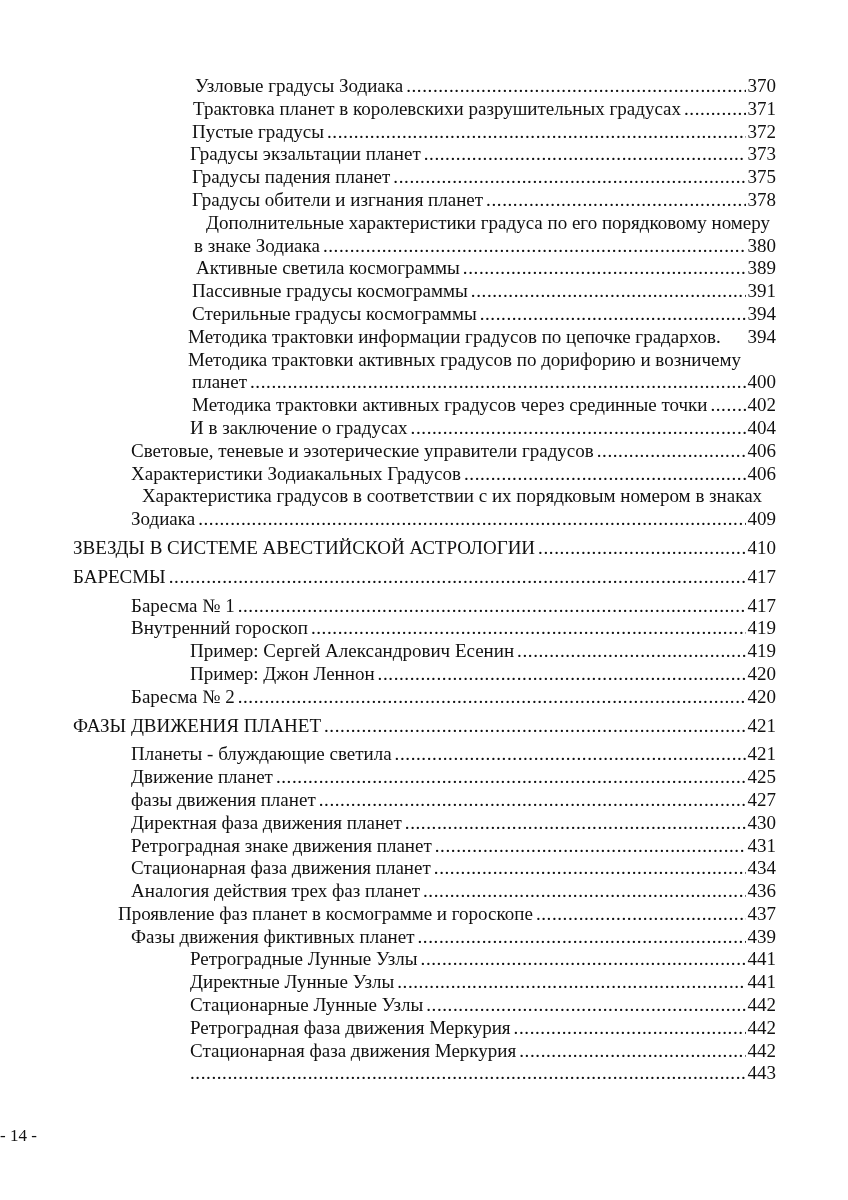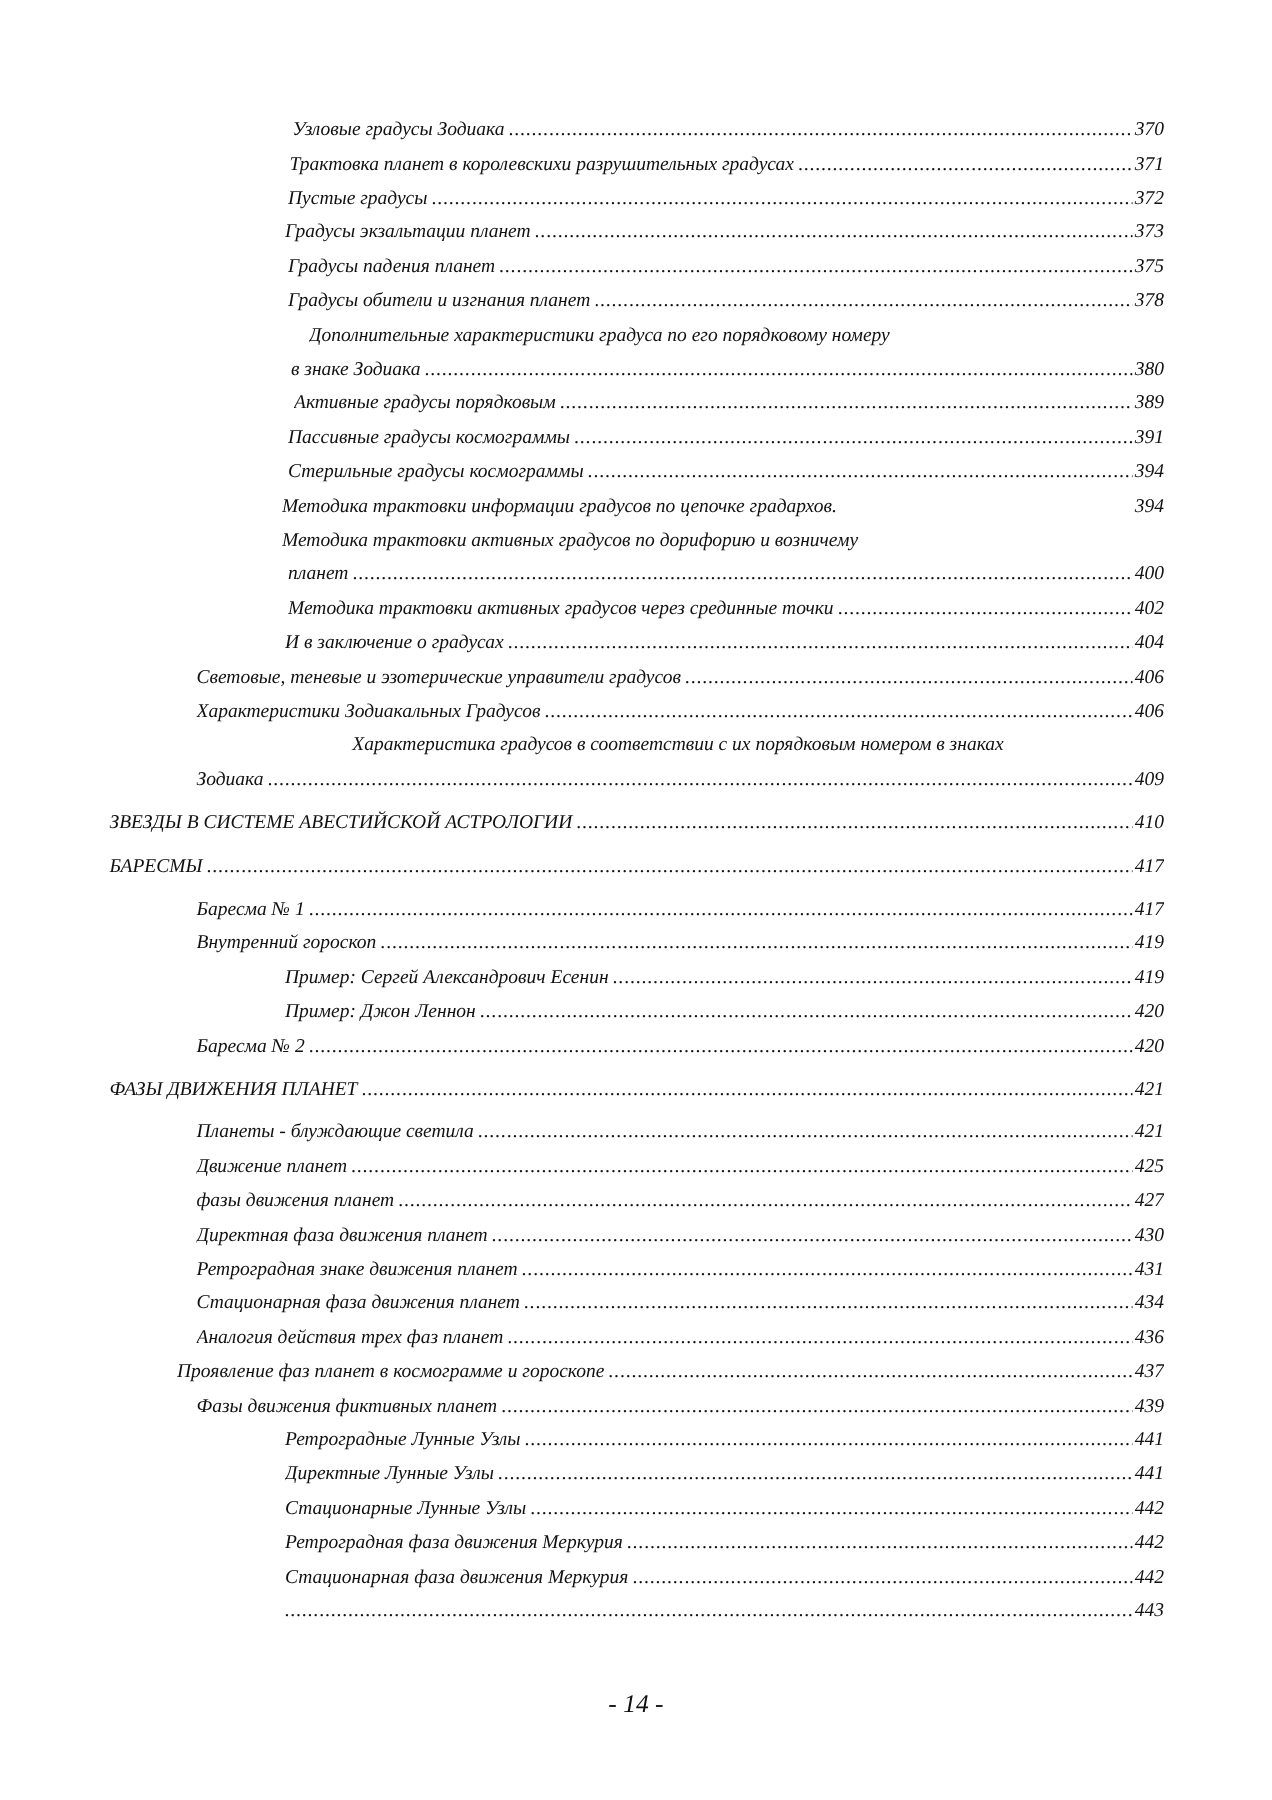--- a/index.html
+++ b/index.html
@@ -16,25 +16,24 @@
     color: #111111;
   }
   .toc {
     position: absolute;
     left: 0;
     top: 75px;
     width: 848px;
   }
   .entry {
     position: relative;
-    font-size: 13px;
+    font-size: 19px;
     line-height: 22.8px;
     height: 22.8px;
     white-space: nowrap;
-    font-style: italic;
   }
   .entry .row {
     position: absolute;
     right: 72px;
     display: flex;
     align-items: baseline;
     overflow: hidden;
   }
   .entry .title {
     flex: 0 0 auto;
@@ -56,23 +55,22 @@
   }
   .entry.top {
     margin-top: 6px;
     margin-bottom: 6px;
   }
   .footer {
     position: absolute;
     top: 1126px;
     left: 0;
     width: 848px;
-    text-align: center;
+    text-align: left;
     font-size: 17px;
-    font-style: italic;
   }
 </style>
 </head>
 <body>
 
 <div class="toc" id="toc">
     <div class="entry">
       <div class="row" style="left: 195px;">
         <span class="title">Узловые градусы Зодиака</span>
         <span class="leader"></span>
@@ -119,21 +117,21 @@
     </div>
     <div class="entry">
       <div class="row" style="left: 194px;">
         <span class="title">в знаке Зодиака</span>
         <span class="leader"></span>
         <span class="page">380</span>
       </div>
     </div>
     <div class="entry">
       <div class="row" style="left: 196px;">
-        <span class="title">Активные градусы порядковым</span>
+        <span class="title">Активные светила космограммы</span>
         <span class="leader"></span>
         <span class="page">389</span>
       </div>
     </div>
     <div class="entry">
       <div class="row" style="left: 192px;">
         <span class="title">Пассивные градусы космограммы</span>
         <span class="leader"></span>
         <span class="page">391</span>
       </div>

